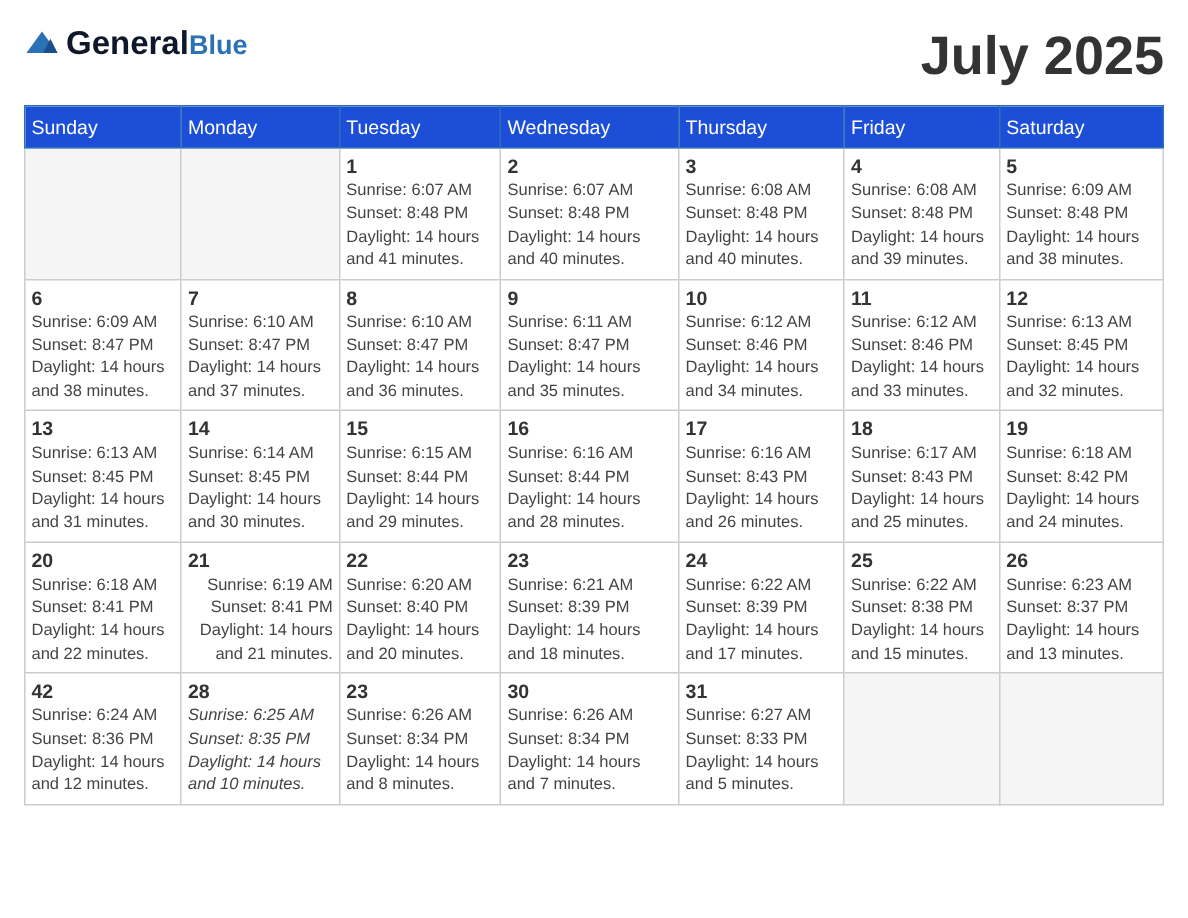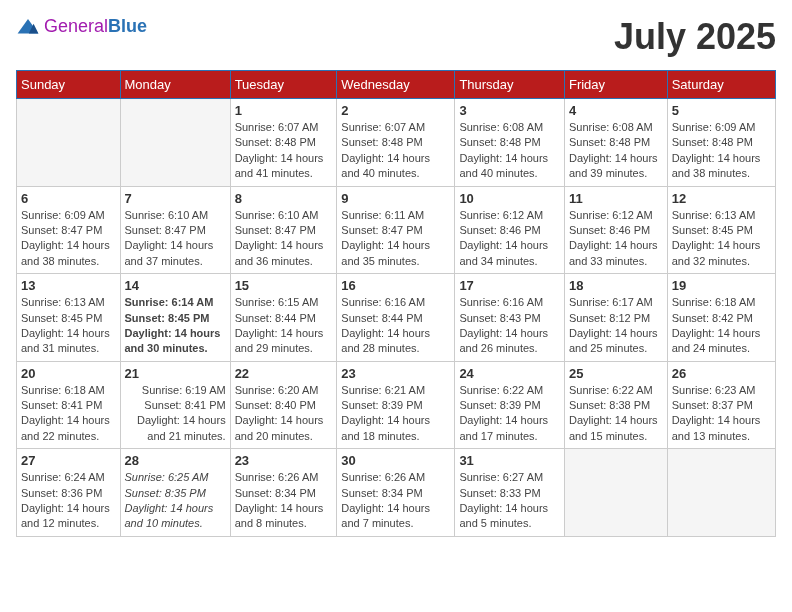--- a/index.html
+++ b/index.html
@@ -36,21 +36,21 @@
     .sub-title {
       font-size: 16px;
       color: #555;
     }
     table {
       width: 100%;
       border-collapse: collapse;
       font-size: 11px;
     }
     thead tr th {
-      background-color: #b91c1c;
+      background-color: #1d4ed8;
       color: #fff;
       padding: 6px 4px;
       text-align: left;
       font-size: 13px;
       font-weight: normal;
       border: 1px solid #2a72b5;
     }
     tbody tr td {
       vertical-align: top;
       padding: 4px 4px;
@@ -83,21 +83,21 @@
 </head>
 <body>
 
 <div class="header-area">
   <div class="logo">
     <svg class="logo-icon" viewBox="0 0 30 24" xmlns="http://www.w3.org/2000/svg">
       <polygon points="15,2 28,20 2,20" fill="#2a72b5"></polygon>
       <polygon points="22,8 28,20 16,20" fill="#1a4f8a"></polygon>
     </svg>
     <div>
-      <span style="font-size:18px;font-weight:normal;color:#a21caf;">General</span><span style="font-size:18px;font-weight:bold;color:#2a72b5;">Blue</span>
+      <span style="font-size:22px;font-weight:bold;color:#0f172a;">General</span><span style="font-size:18px;font-weight:bold;color:#2a72b5;">Blue</span>
     </div>
   </div>
   <div class="title-area">
     <div class="main-title">July 2025</div>
   </div>
 </div>
 
 <table>
   <thead>
     <tr>
@@ -191,21 +191,21 @@
       </tr>
       <tr>
         <td>
           <div class="day-number">13</div>
           <div class="day-info" style="white-space: pre-line;">Sunrise: 6:13 AM
 Sunset: 8:45 PM
 Daylight: 14 hours and 31 minutes.</div>
         </td>
         <td>
           <div class="day-number">14</div>
-          <div class="day-info" style="white-space: pre-line; font-weight: bold;">Sunrise: 6:14 AM
+          <div class="day-info" style="white-space: pre-line;">Sunrise: 6:14 AM
 Sunset: 8:45 PM
 Daylight: 14 hours and 30 minutes.</div>
         </td>
         <td>
           <div class="day-number">15</div>
           <div class="day-info" style="white-space: pre-line;">Sunrise: 6:15 AM
 Sunset: 8:44 PM
 Daylight: 14 hours and 29 minutes.</div>
         </td>
         <td>
@@ -216,21 +216,21 @@
         </td>
         <td>
           <div class="day-number">17</div>
           <div class="day-info" style="white-space: pre-line;">Sunrise: 6:16 AM
 Sunset: 8:43 PM
 Daylight: 14 hours and 26 minutes.</div>
         </td>
         <td>
           <div class="day-number">18</div>
           <div class="day-info" style="white-space: pre-line;">Sunrise: 6:17 AM
-Sunset: 8:12 PM
+Sunset: 8:43 PM
 Daylight: 14 hours and 25 minutes.</div>
         </td>
         <td>
           <div class="day-number">19</div>
           <div class="day-info" style="white-space: pre-line;">Sunrise: 6:18 AM
 Sunset: 8:42 PM
 Daylight: 14 hours and 24 minutes.</div>
         </td>
       </tr>
       <tr>
@@ -272,21 +272,21 @@
         </td>
         <td>
           <div class="day-number">26</div>
           <div class="day-info" style="white-space: pre-line;">Sunrise: 6:23 AM
 Sunset: 8:37 PM
 Daylight: 14 hours and 13 minutes.</div>
         </td>
       </tr>
       <tr>
         <td>
-          <div class="day-number">27</div>
+          <div class="day-number">42</div>
           <div class="day-info" style="white-space: pre-line;">Sunrise: 6:24 AM
 Sunset: 8:36 PM
 Daylight: 14 hours and 12 minutes.</div>
         </td>
         <td>
           <div class="day-number">28</div>
           <div class="day-info" style="white-space: pre-line; font-style: italic;">Sunrise: 6:25 AM
 Sunset: 8:35 PM
 Daylight: 14 hours and 10 minutes.</div>
         </td>

